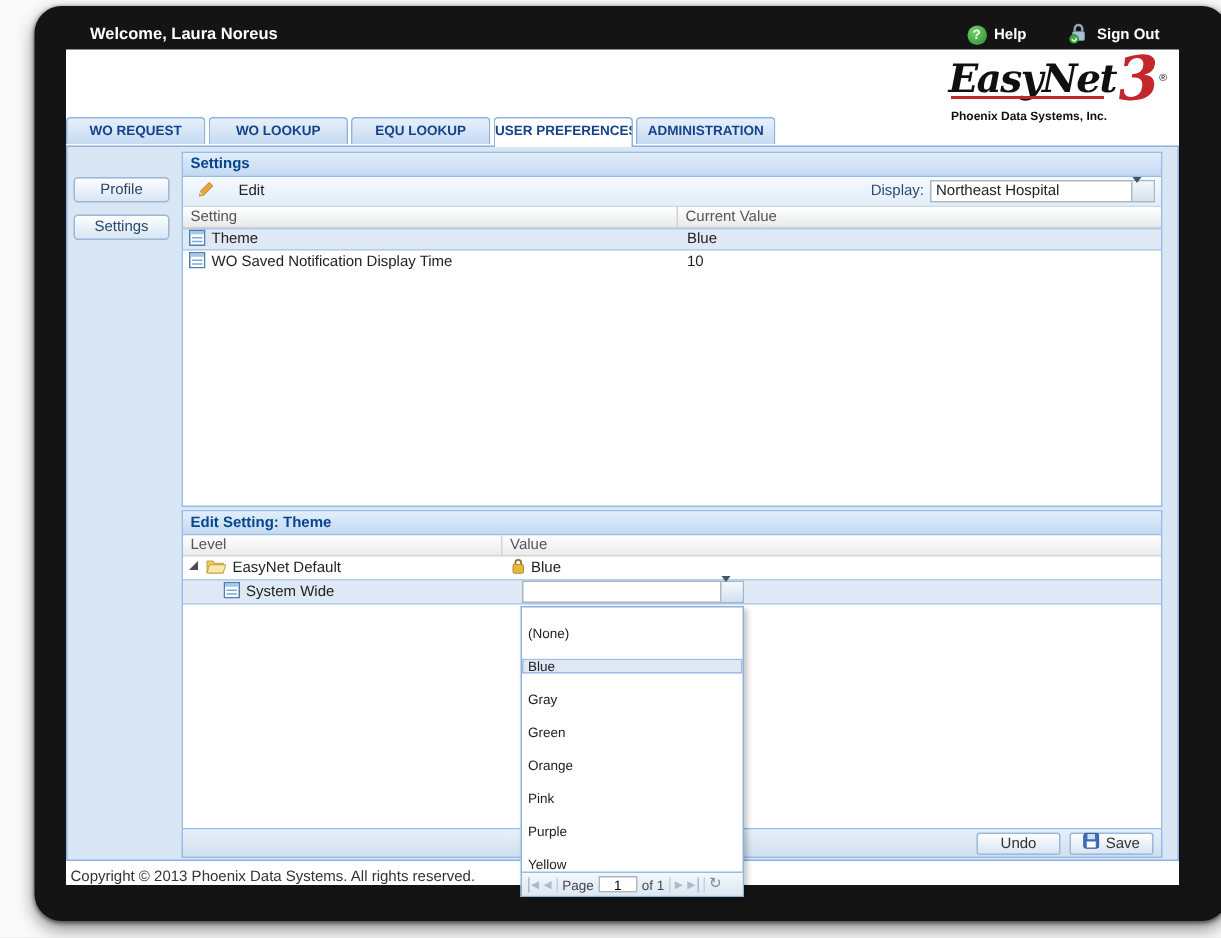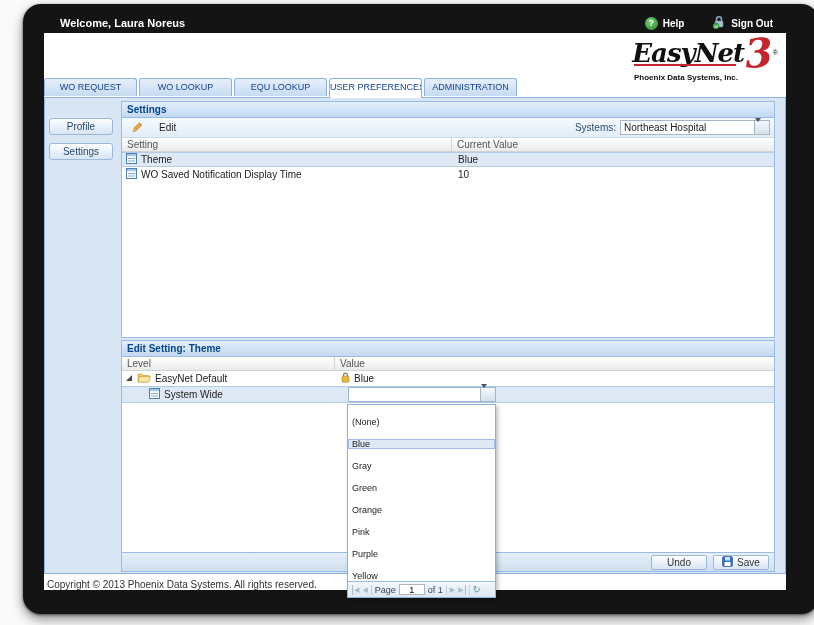--- a/index.html
+++ b/index.html
@@ -38,21 +38,21 @@
     font-size:40px; line-height:32px; color:#c4262e; margin-left:1px; transform:rotate(-4deg);
   }
   .logo-reg { font-size:7px; color:#101010; margin-top:-2px; }
   .logo-company { font-size:8px; font-weight:bold; color:#101010; margin-top:4px; padding-left:6px; }
 
   
   .tabstrip { position:absolute; left:0; top:45px; height:19px; display:flex; gap:2px; }
   .tab {
     width:93px; height:18px; border:1px solid #8db2e3; border-bottom:none;
     border-radius:3px 3px 0 0; background:linear-gradient(#e6f0fb,#c6daf1);
-    color:#15428b; font-size:9px; font-weight:normal; text-align:center; line-height:17px; cursor:pointer;
+    color:#15428b; font-size:9px; font-weight:bold; text-align:center; line-height:17px; cursor:pointer;
     white-space:nowrap; overflow:hidden;
   }
   .tab.active { background:#fff; height:20px; position:relative; z-index:5; }
 
   
   .content {
     position:absolute; left:0; top:64px; width:742px; height:477px;
     background:#d9e6f3; border:1px solid #8db2e3;
   }
   .side-btn {
@@ -197,21 +197,21 @@
             <div class="edit-btn">
               <span class="ico">
                 <svg width="12" height="12" viewBox="0 0 12 12">
                   <path d="M2 10l1-3 5.5-5.5L11 4 5 10l-3 .8z" fill="#e8a33d" stroke="#b87d20" stroke-width=".5"></path>
                   <path d="M2 10l.6-1.9 1.4 1.3z" fill="#f7e0b5"></path>
                 </svg>
               </span>
               <span>Edit</span>
             </div>
             <div class="facility">
-              <span class="facility-label">Systems:</span>
+              <span class="facility-label">Display:</span>
               <div class="selectbox">
                 <span>Northeast Hospital</span>
                 <span class="select-trigger"><span class="chev"></span></span>
               </div>
             </div>
           </div>
           <div class="ghdr">
             <div class="hc c1">Setting</div>
             <div class="hc c2">Current Value</div>
           </div>

